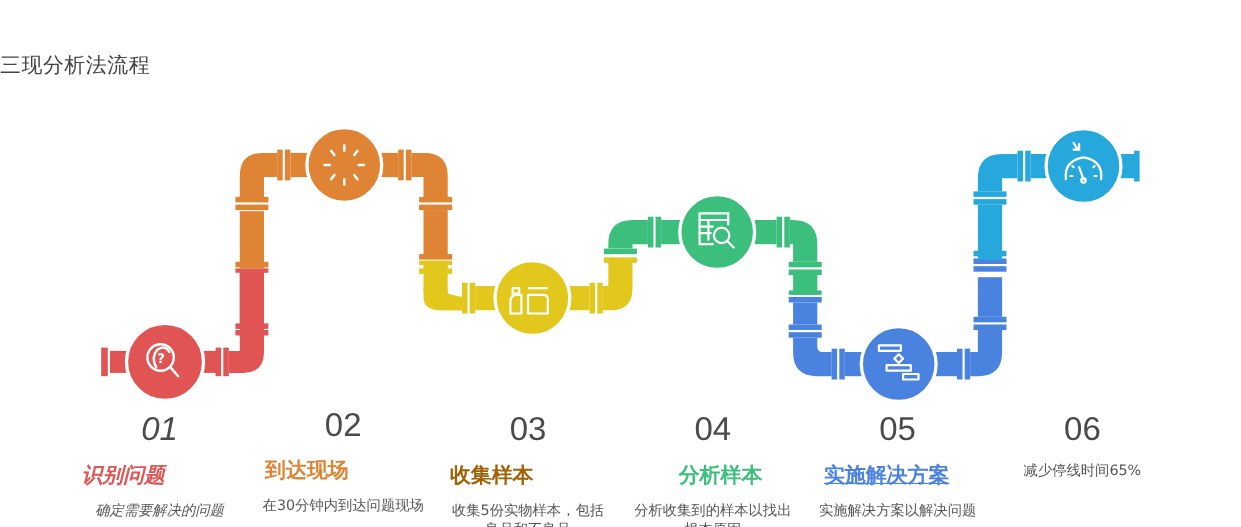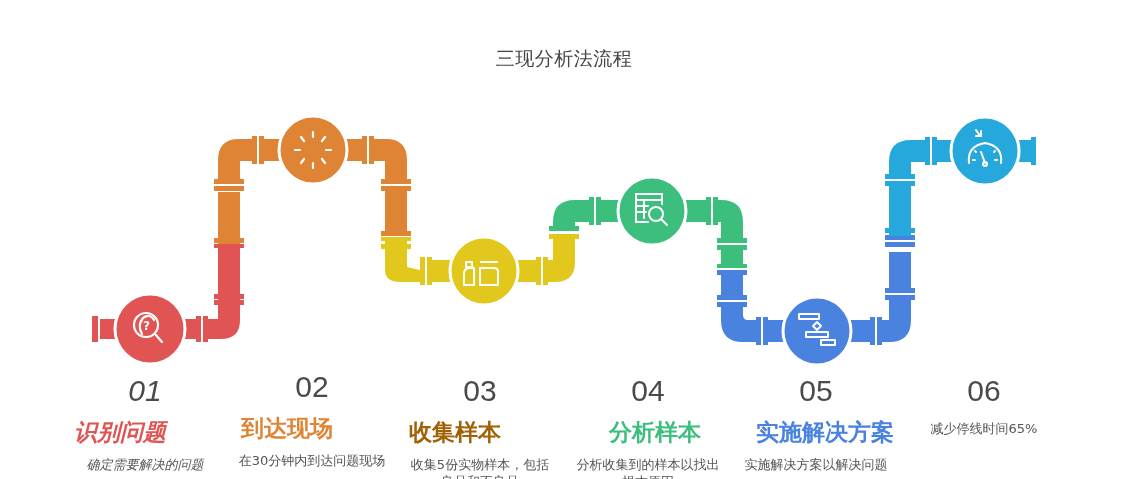--- a/index.html
+++ b/index.html
@@ -1,21 +1,21 @@
 <!DOCTYPE html>
 <html><head>
 <meta charset="utf-8">
 <style>
   html, body { margin:0; padding:0; background:#ffffff; }
   body { width:1128px; height:479px; overflow:hidden; position:relative; font-family:"DejaVu Sans", sans-serif; }
-  .title { position:absolute; left:0; width:1128px; top:46px; text-align:center; font-size:19px; color:#444444; letter-spacing:0.5px; }
+  .title { position:absolute; left:0; width:1128px; top:46px; text-align:left; font-size:19px; color:#444444; letter-spacing:0.5px; }
   svg.pipes { position:absolute; left:0; top:0; }
   .step { position:absolute; width:170px; text-align:center; }
   .step .num { font-family:"Liberation Sans", sans-serif; font-size:30px; font-weight:300; color:#4a4a4a; height:38px; line-height:38px; }
-  .step .label { font-size:23px; font-weight:bold; margin-top:8px; height:28px; line-height:28px; }
+  .step .label { font-size:19px; font-weight:bold; margin-top:8px; height:28px; line-height:28px; }
   .step .desc { font-size:13px; color:#555555; margin-top:10px; line-height:17px; width:150px; margin-left:auto; margin-right:auto; }
 </style>
 </head>
 <body>
 
 <div class="title">三现分析法流程</div>
 
 <svg class="pipes" width="1128" height="479" viewBox="0 0 1128 479">
 
   <g fill="#e05553">
@@ -197,19 +197,19 @@
   <div class="label" style="color:#a16207; text-align:left; padding-left:14px;">收集样本</div>
   <div class="desc">收集5份实物样本，包括良品和不良品</div>
 </div>
 <div class="step" style="left:563px; top:372px;">
   <div class="num">04</div>
   <div class="label" style="color:#3cbf7c; text-align:center; padding-left:14px;">分析样本</div>
   <div class="desc">分析收集到的样本以找出根本原因</div>
 </div>
 <div class="step" style="left:731px; top:372px;">
   <div class="num">05</div>
-  <div class="label" style="color:#4a82e0; text-align:center; padding-left:18px;">实施解决方案</div>
+  <div class="label" style="color:#4a82e0; text-align:left; padding-left:18px;text-decoration:underline;">实施解决方案</div>
   <div class="desc">实施解决方案以解决问题</div>
 </div>
 <div class="step" style="left:899px; top:372px;">
   <div class="num">06</div>
   <div class="desc">减少停线时间65%</div>
 </div>
 
 </body></html>

